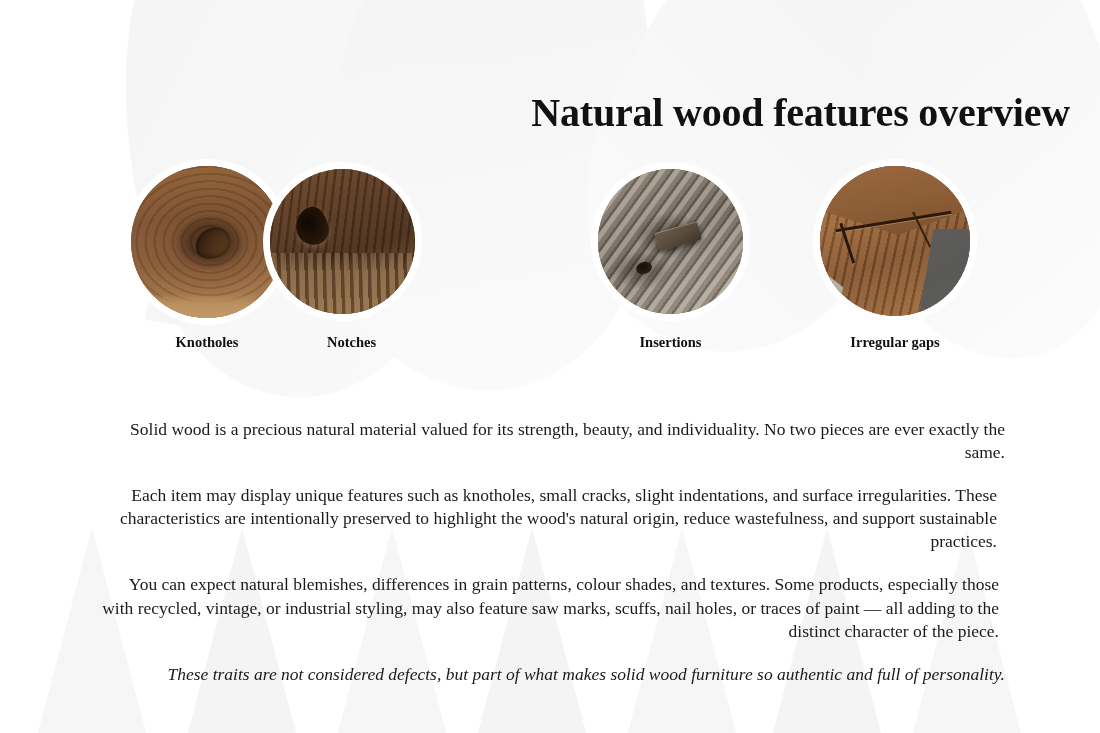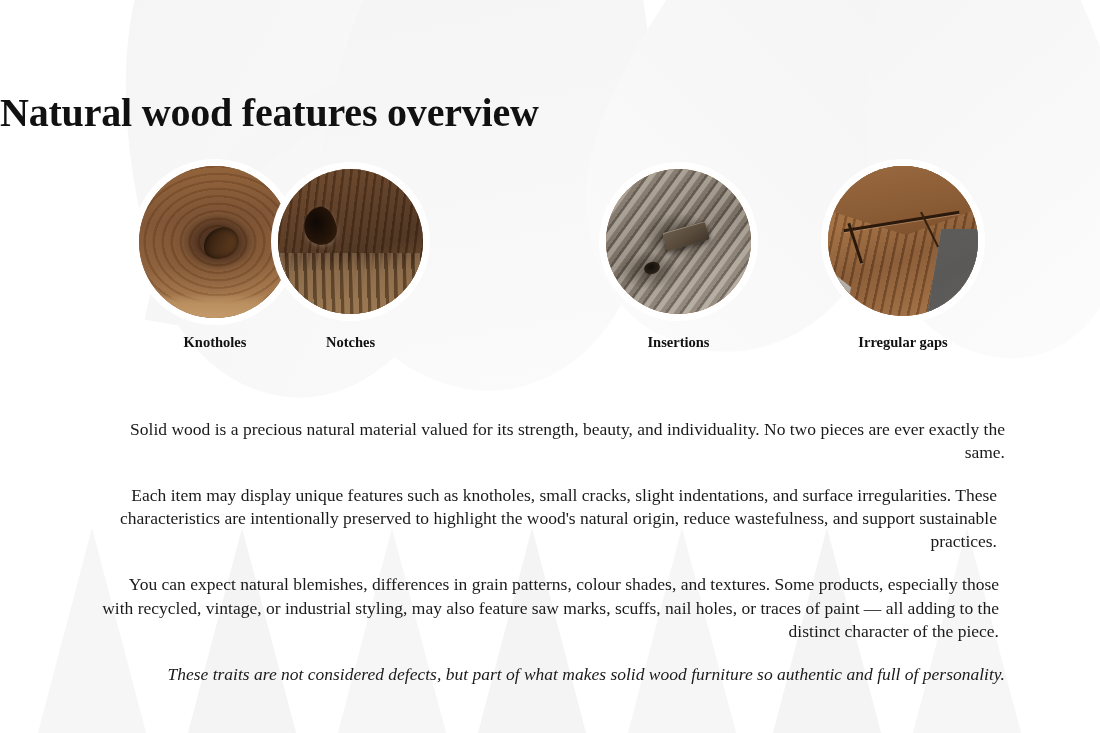--- a/index.html
+++ b/index.html
@@ -88,33 +88,33 @@
     z-index: 1;
     width: 1100px;
     height: 733px;
   }
 
   .page-title {
     position: absolute;
     top: 62px;
     left: 0;
     width: 1070px;
-    text-align: left;
+    text-align: right;
     font-size: 40px;
     font-weight: bold;
     letter-spacing: -0.2px;
     color: #111111;
     font-family: "Liberation Serif", "DejaVu Serif", serif;
   }
 
   
   .feature-strip {
     position: absolute;
     top: 166px;
-    left: 8px;
+    left: 0;
     width: 888px;
     height: 195px;
   }
   .feature-item {
     position: absolute;
     top: 0;
   }
   .feature-disc {
     position: relative;
     border-radius: 50%;
@@ -350,21 +350,21 @@
     </div>
 
     <div class="feature-item" style="left:270px;top:3px;">
       <div class="feature-disc" style="width:145px;height:145px;">
         <div class="tex d2"></div>
           <div class="tex d2-grain"></div>
         <div class="d2-lower"></div>
           <div class="d2-fibers"></div>
           <div class="d2-hole"></div>
       </div>
-      <div class="feature-label" style="top:165px;">Notches</div>
+      <div class="feature-label" style="top:165px;margin-left:9px;">Notches</div>
     </div>
 
 
 
     <div class="feature-item" style="left:598px;top:3px;text-align:center;">
       <div class="feature-disc" style="width:145px;height:145px;">
         <div class="tex d5"></div>
           <div class="tex d5-grain"></div>
         <div class="tex d5-dark"></div>
           <div class="d5-insert"></div>

